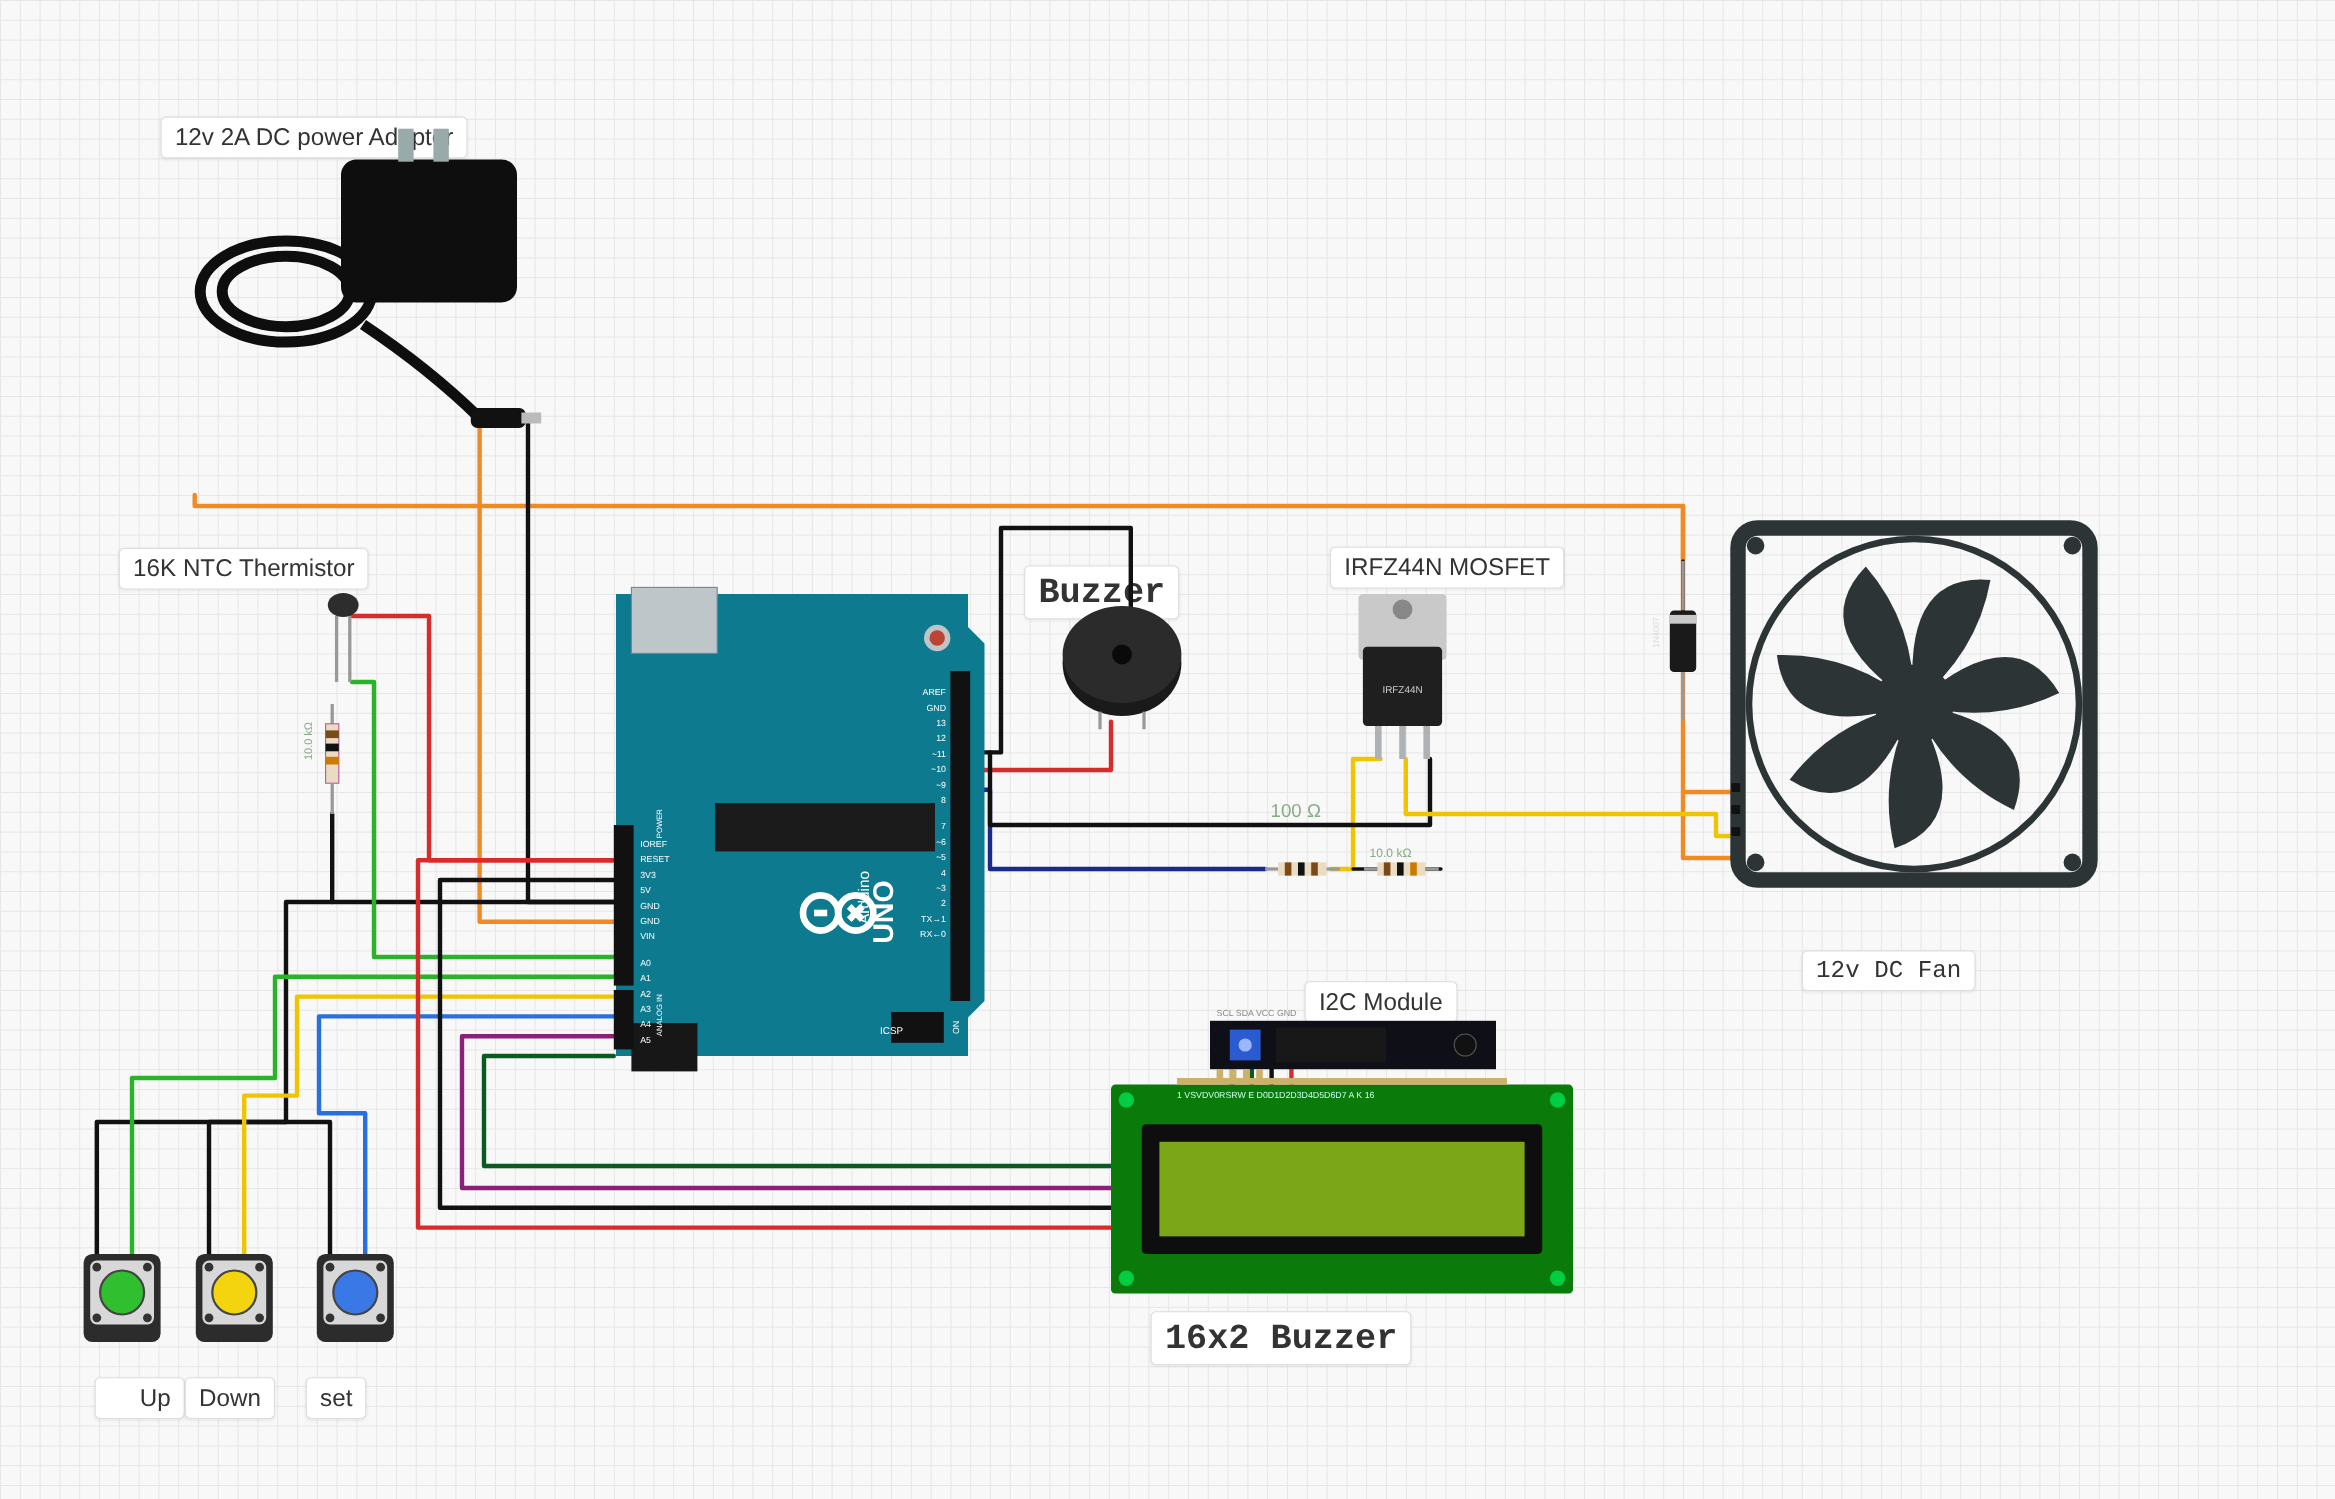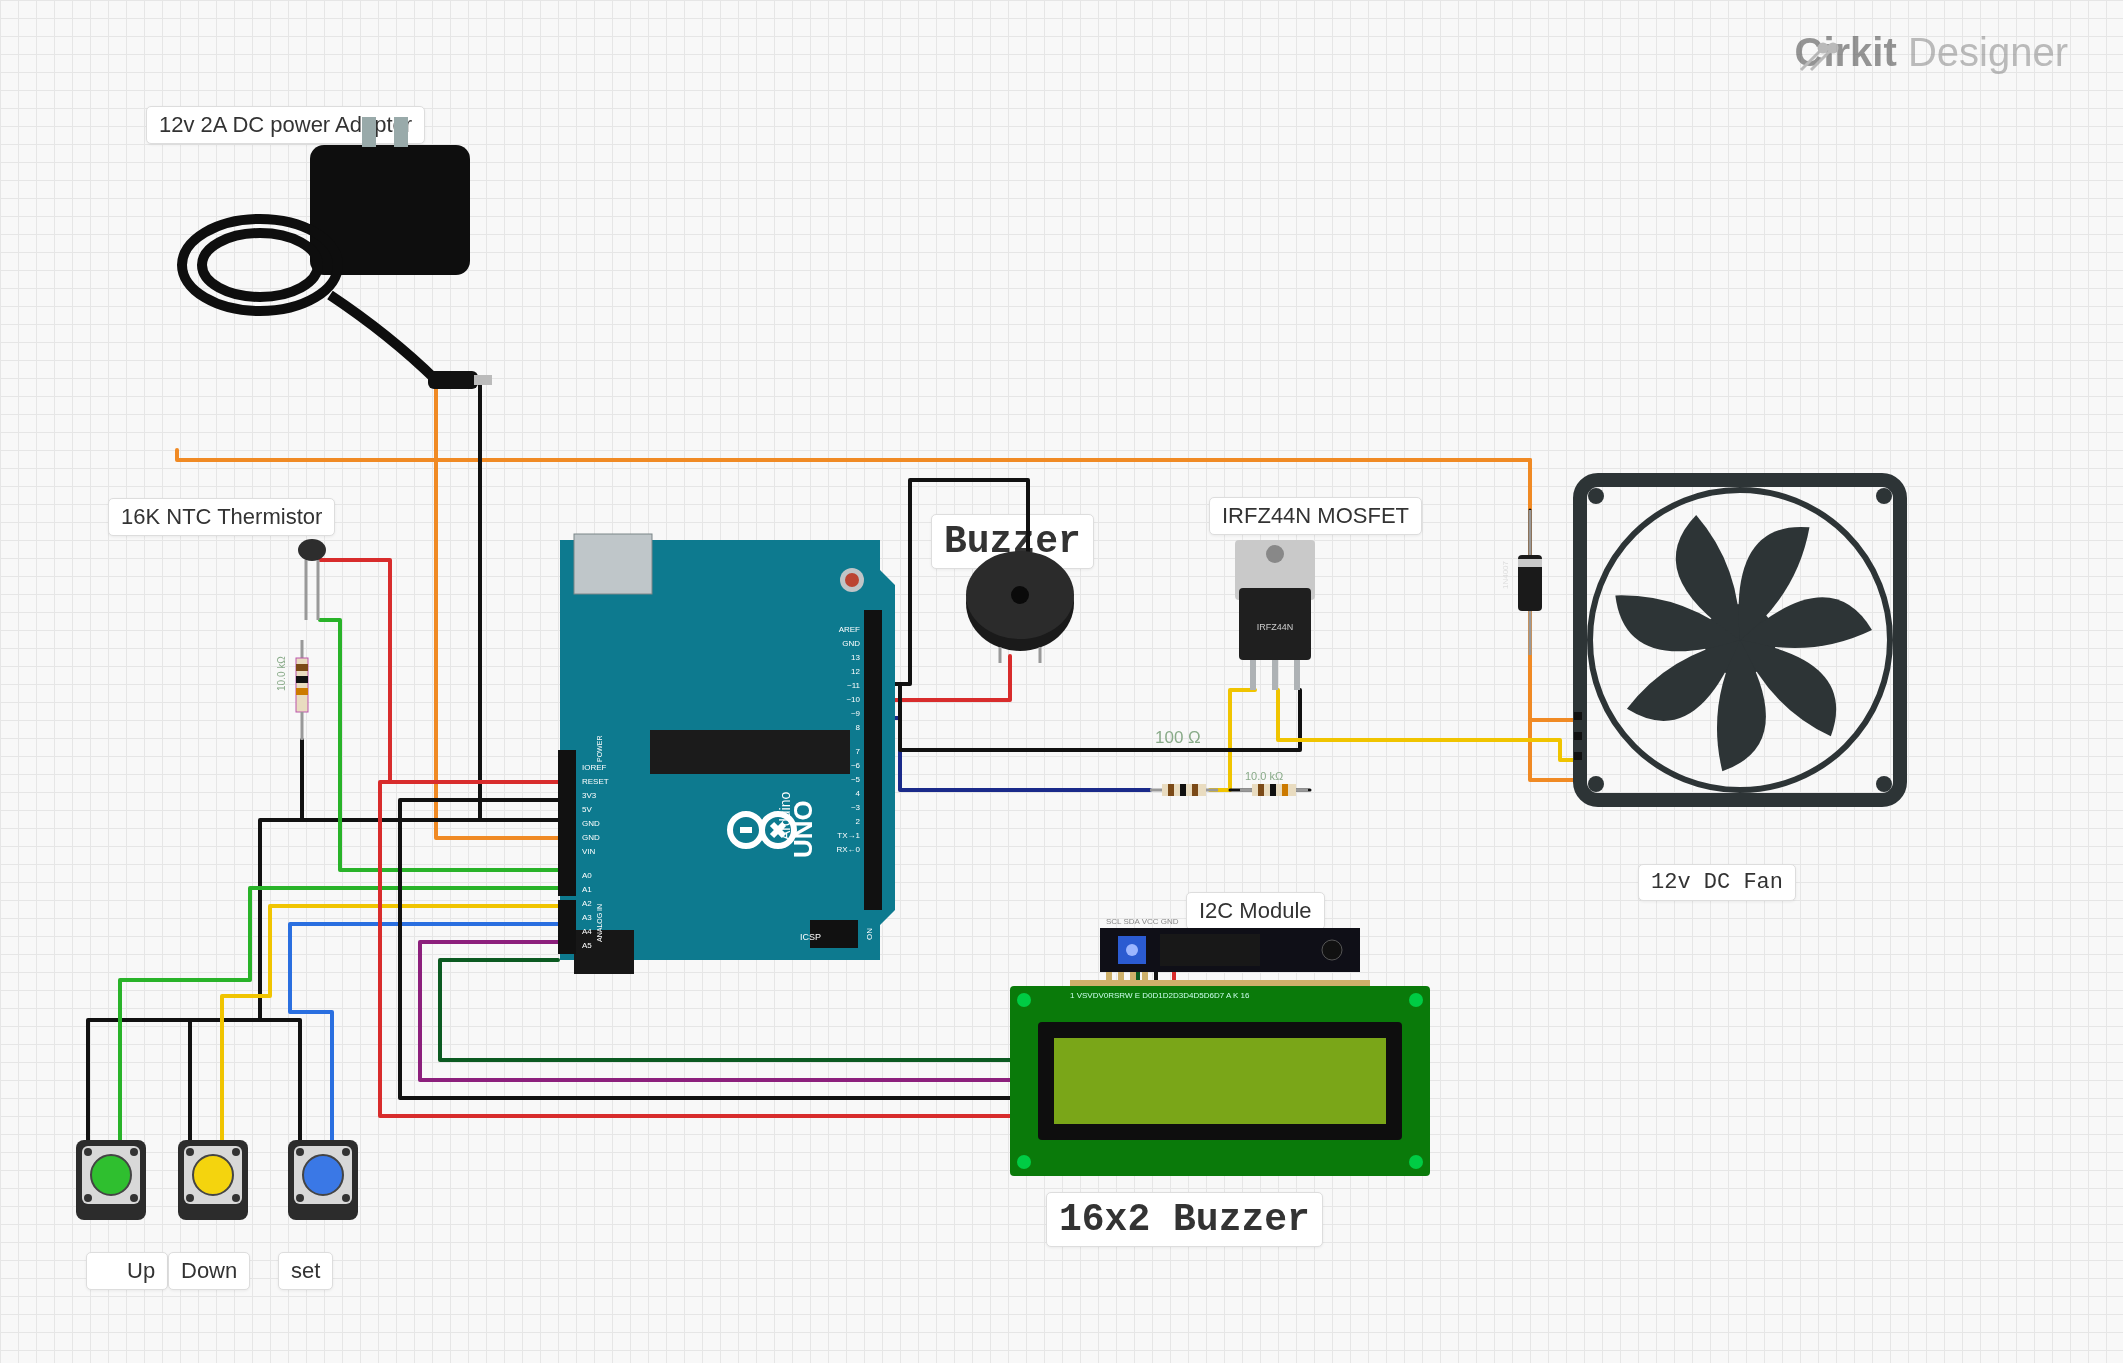--- a/index.html
+++ b/index.html
@@ -24,21 +24,21 @@
     border: 1px solid #ddd;
     border-radius: 5px;
     padding: 5px 12px;
     font-size: 22px;
     color: #333;
     white-space: nowrap;
     box-shadow: 0 1px 3px rgba(0,0,0,0.06);
   }
   .big-label {
     font-family: "Courier New", monospace;
-    font-size: 38px;
+    font-size: 32px;
     font-weight: bold;
   }
   .tiny {
     position: absolute;
     font-size: 10px;
     color: #7a6;
     transform: rotate(-90deg);
     transform-origin: left bottom;
   }
   .watermark {
@@ -56,31 +56,20 @@
   .watermark .light { font-weight: 300; color:#888; }
   svg { position: absolute; top:0; left:0; }
   .btn-cap { stroke:#444; stroke-width:2; }
   .btn-body { fill:#2c2c2c; }
 </style>
 </head>
 <body>
 
 <div class="canvas">
 
-  <div class="watermark">
-    <svg width="46" height="46" viewBox="0 0 46 46">
-      <g stroke="#888" stroke-width="3" fill="none">
-        <line x1="6" y1="40" x2="26" y2="20"></line>
-        <line x1="16" y1="40" x2="36" y2="20"></line>
-        <circle cx="28" cy="18" r="4" fill="#888"></circle>
-        <circle cx="38" cy="18" r="4" fill="#888"></circle>
-      </g>
-    </svg>
-    <span><span class="brand">Cirkit</span> <span class="light">Designer</span></span>
-  </div>
 
   <div class="label" style="left:146px; top:106px;">12v 2A DC power Adapter</div>
   <div class="label" style="left:108px; top:498px;">16K NTC Thermistor</div>
   <div class="label big-label" style="left:931px; top:514px;">Buzzer</div>
   <div class="label" style="left:1209px; top:497px;">IRFZ44N MOSFET</div>
   <div class="label" style="left:1638px; top:864px;font-family:Liberation Mono, monospace;">12v DC Fan</div>
   <div class="label" style="left:1186px; top:892px;">I2C Module</div>
   <div class="label big-label" style="left:1046px; top:1192px;">16x2 Buzzer</div>
   <div class="label" style="left:86px; top:1252px;padding-left:40px;">Up</div>
   <div class="label" style="left:168px; top:1252px;">Down</div>

